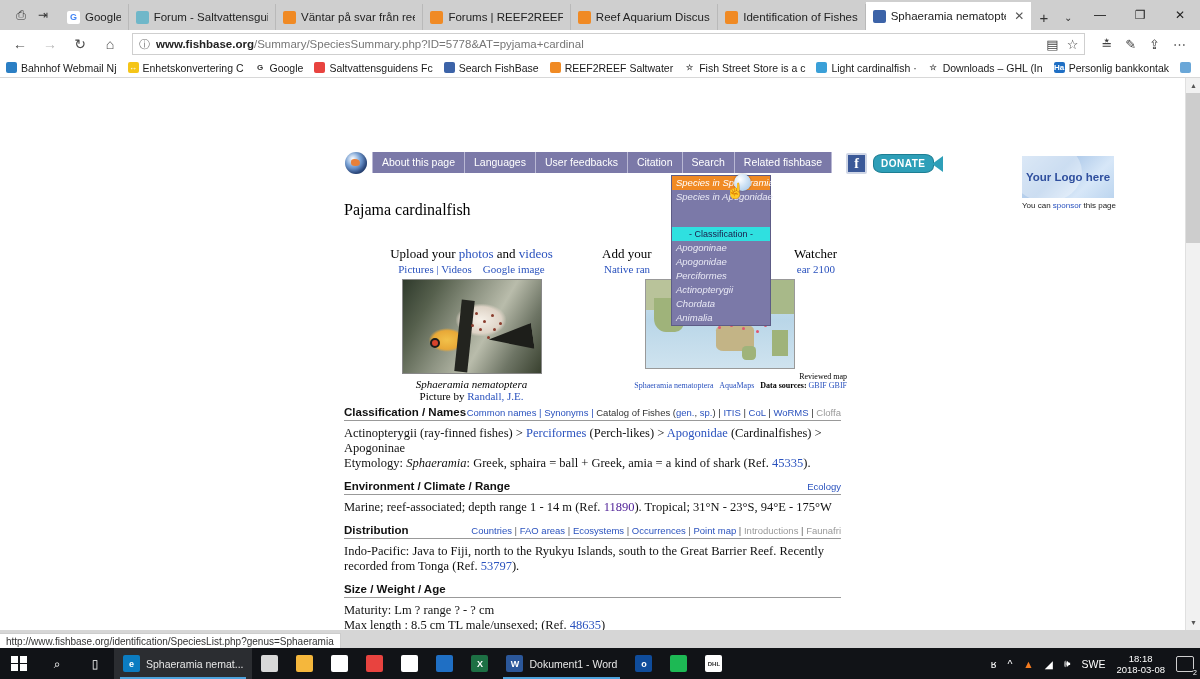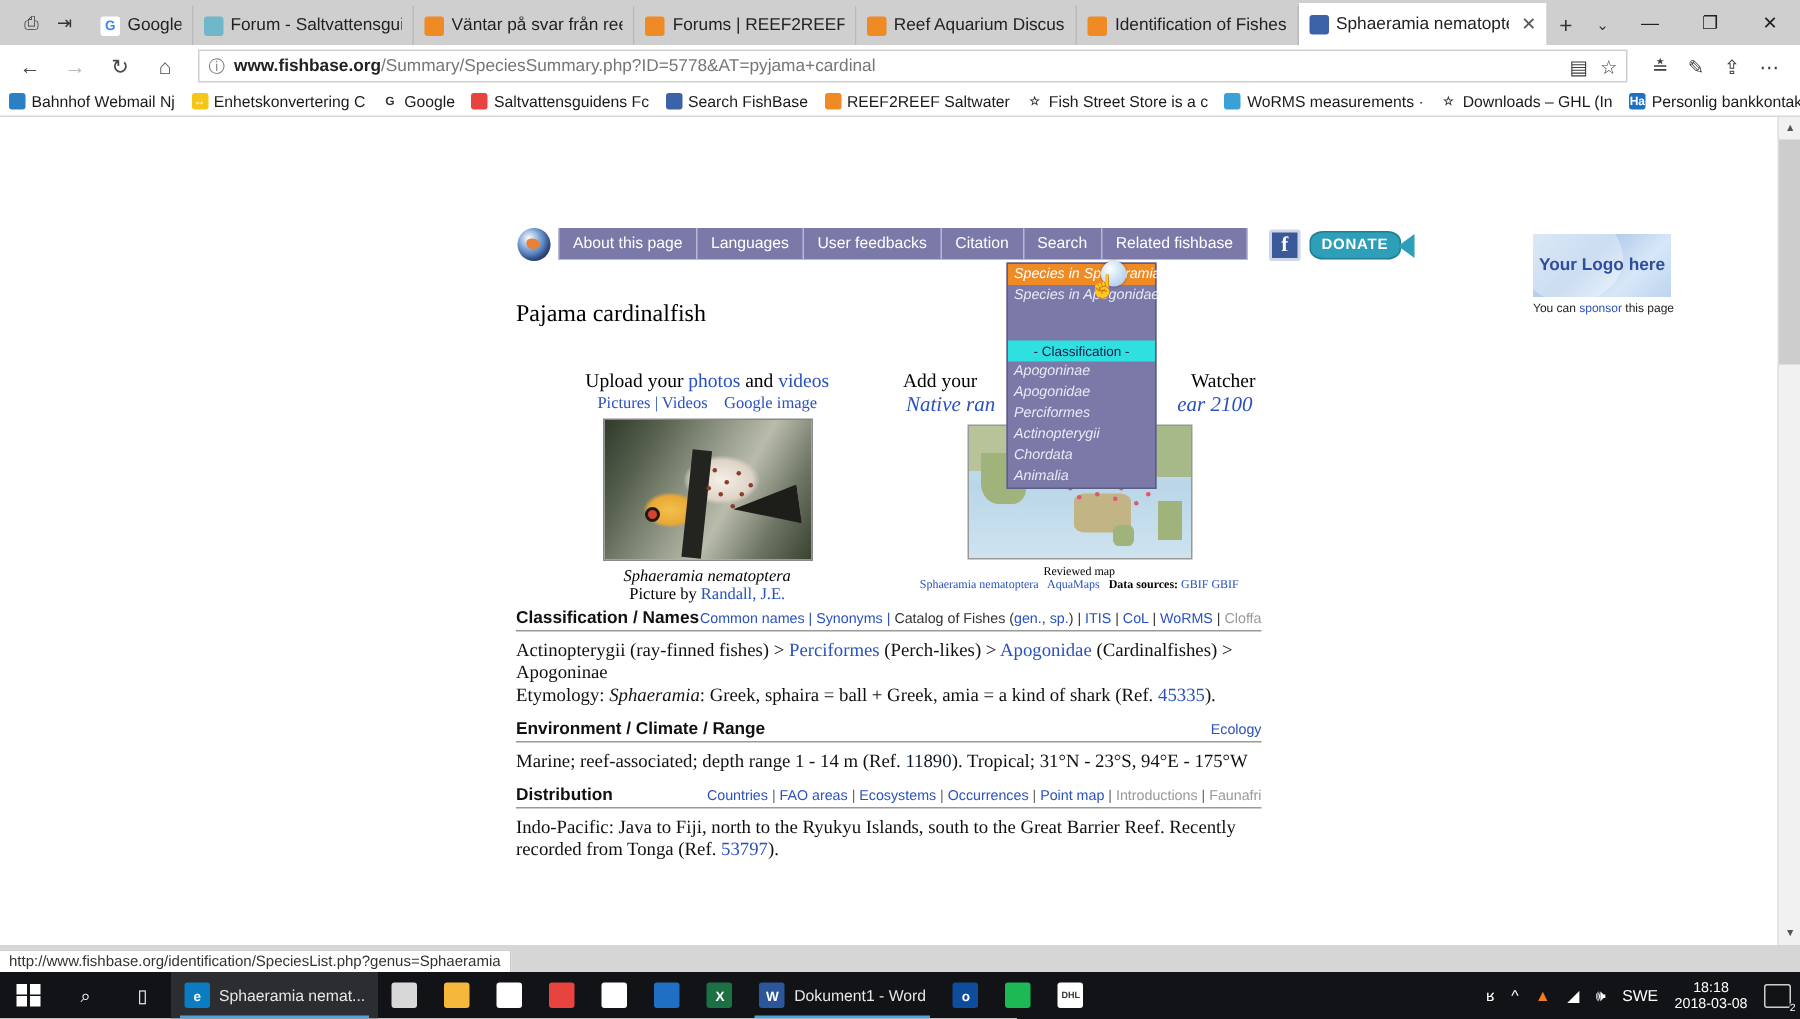--- a/index.html
+++ b/index.html
@@ -298,21 +298,21 @@
       <div class="bm">
         <span class="bmico" style="background:#f08a24;color:#fff"></span>
         <span>REEF2REEF Saltwater</span>
       </div>
       <div class="bm">
         <span class="bmico" style="background:#ffffff;color:#333">☆</span>
         <span>Fish Street Store is a c</span>
       </div>
       <div class="bm">
         <span class="bmico" style="background:#3aa0d8;color:#fff"></span>
-        <span>WoRMS measurements ·</span>
+        <span>Light cardinalfish ·</span>
       </div>
       <div class="bm">
         <span class="bmico" style="background:#ffffff;color:#333">☆</span>
         <span>Downloads – GHL (In</span>
       </div>
       <div class="bm">
         <span class="bmico" style="background:#1f6fc4;color:#fff">Ha</span>
         <span>Personlig bankkontak</span>
       </div>
       <div class="bm">
@@ -383,26 +383,26 @@
             <div class="spot" style="left:90px;top:48px;"></div>
               <div class="spot" style="left:84px;top:56px;"></div>
             <div class="spot" style="left:96px;top:42px;"></div>
               <div class="spot" style="left:68px;top:44px;"></div>
           </div>
         </div>
         <div class="cap" style="font-style:italic; margin-top:4px;">Sphaeramia nematoptera</div>
         <div class="cap"><span>Picture by </span><a class="lnk" href="#">Randall, J.E.</a></div>
       </div>
 
-      <div class="imgblock" style="left:592px; top:168px; width:255px;">
+      <div class="imgblock" style="left:592px; top:168px; width:255px;text-align:right;">
         <div style="font-size:13px; display:flex; justify-content:space-between; padding:0 10px;">
           <span>Add your</span>
           <span>Watcher</span>
         </div>
-        <div style="font-size:14px; display:flex; justify-content:space-between; padding:0 12px; margin-top:1px;font-style:italic;">
+        <div style="font-size:11px; display:flex; justify-content:space-between; padding:0 12px; margin-top:1px;">
           <a class="lnk" href="#">Native ran</a>
           <a class="lnk" href="#">ear 2100</a>
         </div>
         <div style="display:flex; justify-content:center; margin-top:4px;">
           <div class="mapimg">
             <div class="land" style="left:0;top:0;width:26px;height:30px;background:#b9c39a;"></div>
             <div class="land" style="left:118px;top:0;width:32px;height:34px;background:#a8b989;"></div>
             <div class="land" style="left:8px;top:18px;width:30px;height:34px;border-radius:0 0 30% 40%;"></div>
             <div class="land" style="left:34px;top:16px;width:26px;height:24px;background:#b2bd8e;"></div>
             <div class="land" style="left:56px;top:22px;width:22px;height:18px;background:#c5b98a;"></div>
@@ -454,28 +454,37 @@
             <div class="sec-body">
               <div>Actinopterygii (ray-finned fishes) &gt; <span style="color:#2a52be">Perciformes</span> (Perch-likes) &gt; <span style="color:#2a52be">Apogonidae</span> (Cardinalfishes) &gt; Apogoninae</div>
               <div>Etymology: <i>Sphaeramia</i>: Greek, sphaira = ball + Greek, amia = a kind of shark (Ref. <span style="color:#2a52be">45335</span>).</div>
             </div>
           </div>
           <div>
             <div class="sec-head">
               <span class="title">Environment / Climate / Range</span>
               <span class="links"><span>Ecology</span></span>
             </div>
-            <div class="sec-body">Marine; reef-associated; depth range 1 - 14 m (Ref. <span style="color:#0f172a">11890</span>).   Tropical; 31°N - 23°S, 94°E - 175°W</div>
+            <div class="sec-body">Marine; reef-associated; depth range 1 - 14 m (Ref. <span style="color:#4c1d95">11890</span>).   Tropical; 31°N - 23°S, 94°E - 175°W</div>
           </div>
           <div>
             <div class="sec-head">
               <span class="title">Distribution</span>
               <span class="links"><span>Countries</span><span style="color: rgb(102, 102, 102);"> | </span><span>FAO areas</span><span style="color: rgb(102, 102, 102);"> | </span><span>Ecosystems</span><span style="color: rgb(102, 102, 102);"> | </span><span>Occurrences</span><span style="color: rgb(102, 102, 102);"> | </span><span>Point map</span><span style="color: rgb(102, 102, 102);"> | </span><span class="dimlnk">Introductions</span><span style="color: rgb(102, 102, 102);"> | </span><span class="dimlnk">Faunafri</span></span>
             </div>
             <div class="sec-body">Indo-Pacific: Java to Fiji, north to the Ryukyu Islands, south to the Great Barrier Reef. Recently recorded from Tonga (Ref. <span style="color:#2a52be">53797</span>).</div>
+          </div>
+          <div>
+            <div class="sec-head">
+              <span class="title">Size / Weight / Age</span>
+            </div>
+            <div class="sec-body">
+              <div>Maturity: Lm ?  range ? - ? cm</div>
+              <div>Max length : 8.5 cm TL male/unsexed; (Ref. <span style="color:#2a52be">48635</span>)</div>
+            </div>
           </div>
         </div>
 
     </div>
 
     <div class="vscroll" style="top:0;">
       <div class="arw">▲</div>
       <div class="thumb"></div>
       <div class="arw bot">▼</div>
     </div>

